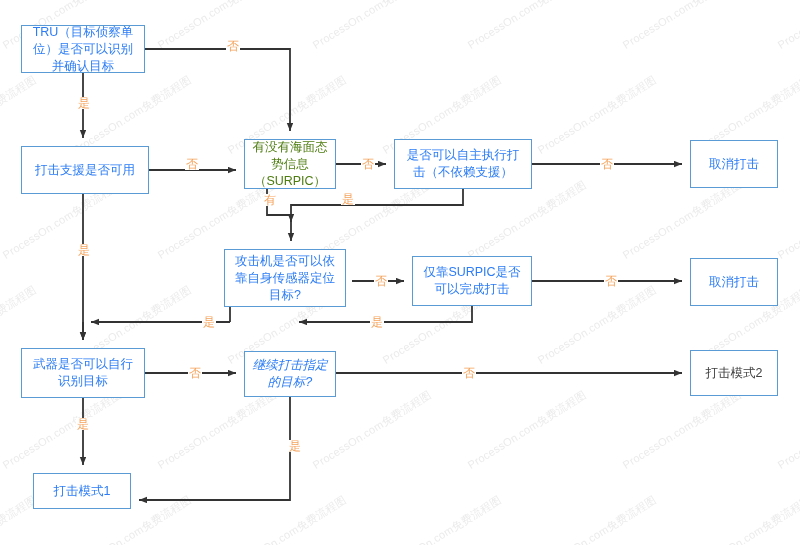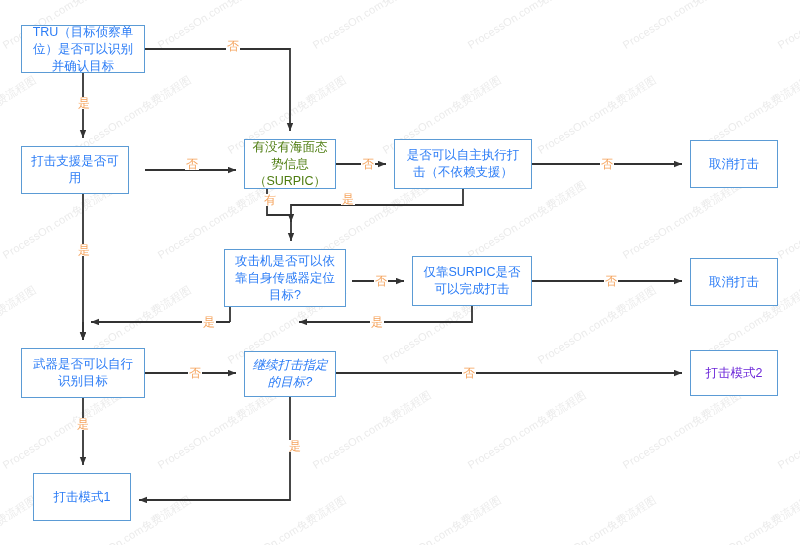--- a/index.html
+++ b/index.html
@@ -155,21 +155,21 @@
       <path d="M336,373 L682,373" marker-end="url(#arrow)"></path>
 
       <path d="M290,397 L290,500 L139,500" marker-end="url(#arrow)"></path>
     </g>
   </svg>
 
   <div id="nodes">
       <div class="node" style="left: 21px; top: 25px; width: 124px; height: 48px; border-color: rgb(91, 155, 213); color: rgb(43, 124, 246);">
         <span>TRU（目标侦察单位）是否可以识别并确认目标</span>
       </div>
-      <div class="node" style="left: 21px; top: 146px; width: 108px; height: 48px; border-color: rgb(91, 155, 213); color: rgb(43, 124, 246);">
+      <div class="node" style="left: 21px; top: 146px; width: 128px; height: 48px; border-color: rgb(91, 155, 213); color: rgb(43, 124, 246);">
         <span>打击支援是否可用</span>
       </div>
       <div class="node" style="left: 244px; top: 139px; width: 92px; height: 50px; border-color: rgb(91, 155, 213); color: #4d7c0f;">
         <span>有没有海面态势信息（SURPIC）</span>
       </div>
       <div class="node" style="left: 394px; top: 139px; width: 138px; height: 50px; border-color: rgb(91, 155, 213); color: rgb(43, 124, 246);">
         <span>是否可以自主执行打击（不依赖支援）</span>
       </div>
       <div class="node" style="left: 690px; top: 140px; width: 88px; height: 48px; border-color: rgb(91, 155, 213); color: rgb(43, 124, 246);">
         <span>取消打击</span>
@@ -182,24 +182,24 @@
       </div>
       <div class="node" style="left: 690px; top: 258px; width: 88px; height: 48px; border-color: rgb(91, 155, 213); color: rgb(43, 124, 246);">
         <span>取消打击</span>
       </div>
       <div class="node" style="left: 21px; top: 348px; width: 124px; height: 50px; border-color: rgb(91, 155, 213); color: rgb(43, 124, 246);">
         <span>武器是否可以自行识别目标</span>
       </div>
       <div class="node" style="left: 244px; top: 351px; width: 92px; height: 46px; border-color: rgb(91, 155, 213); color: rgb(43, 124, 246); font-style: italic;">
         <span>继续打击指定的目标?</span>
       </div>
-      <div class="node" style="left: 690px; top: 350px; width: 88px; height: 46px; border-color: rgb(91, 155, 213); color: #6d28d9;">
+      <div class="node" style="left: 690px; top: 350px; width: 88px; height: 46px; border-color: rgb(91, 155, 213); color: #404040;">
         <span>打击模式2</span>
       </div>
-      <div class="node" style="left: 33px; top: 473px; width: 98px; height: 48px; border-color: rgb(91, 155, 213); color: rgb(43, 124, 246);">
+      <div class="node" style="left: 33px; top: 473px; width: 98px; height: 36px; border-color: rgb(91, 155, 213); color: rgb(43, 124, 246);">
         <span>打击模式1</span>
       </div>
     </div>
   <div id="labels">
       <div class="edge-label" style="left: 226px; top: 40px; color: rgb(245, 163, 92);">否</div>
       <div class="edge-label" style="left: 77px; top: 97px; color: rgb(245, 163, 92);">是</div>
       <div class="edge-label" style="left: 185px; top: 158px; color: rgb(245, 163, 92);">否</div>
       <div class="edge-label" style="left: 77px; top: 244px; color: rgb(245, 163, 92);">是</div>
       <div class="edge-label" style="left: 361px; top: 158px; color: rgb(245, 163, 92);">否</div>
       <div class="edge-label" style="left: 263px; top: 194px; color: rgb(245, 163, 92);">有</div>

